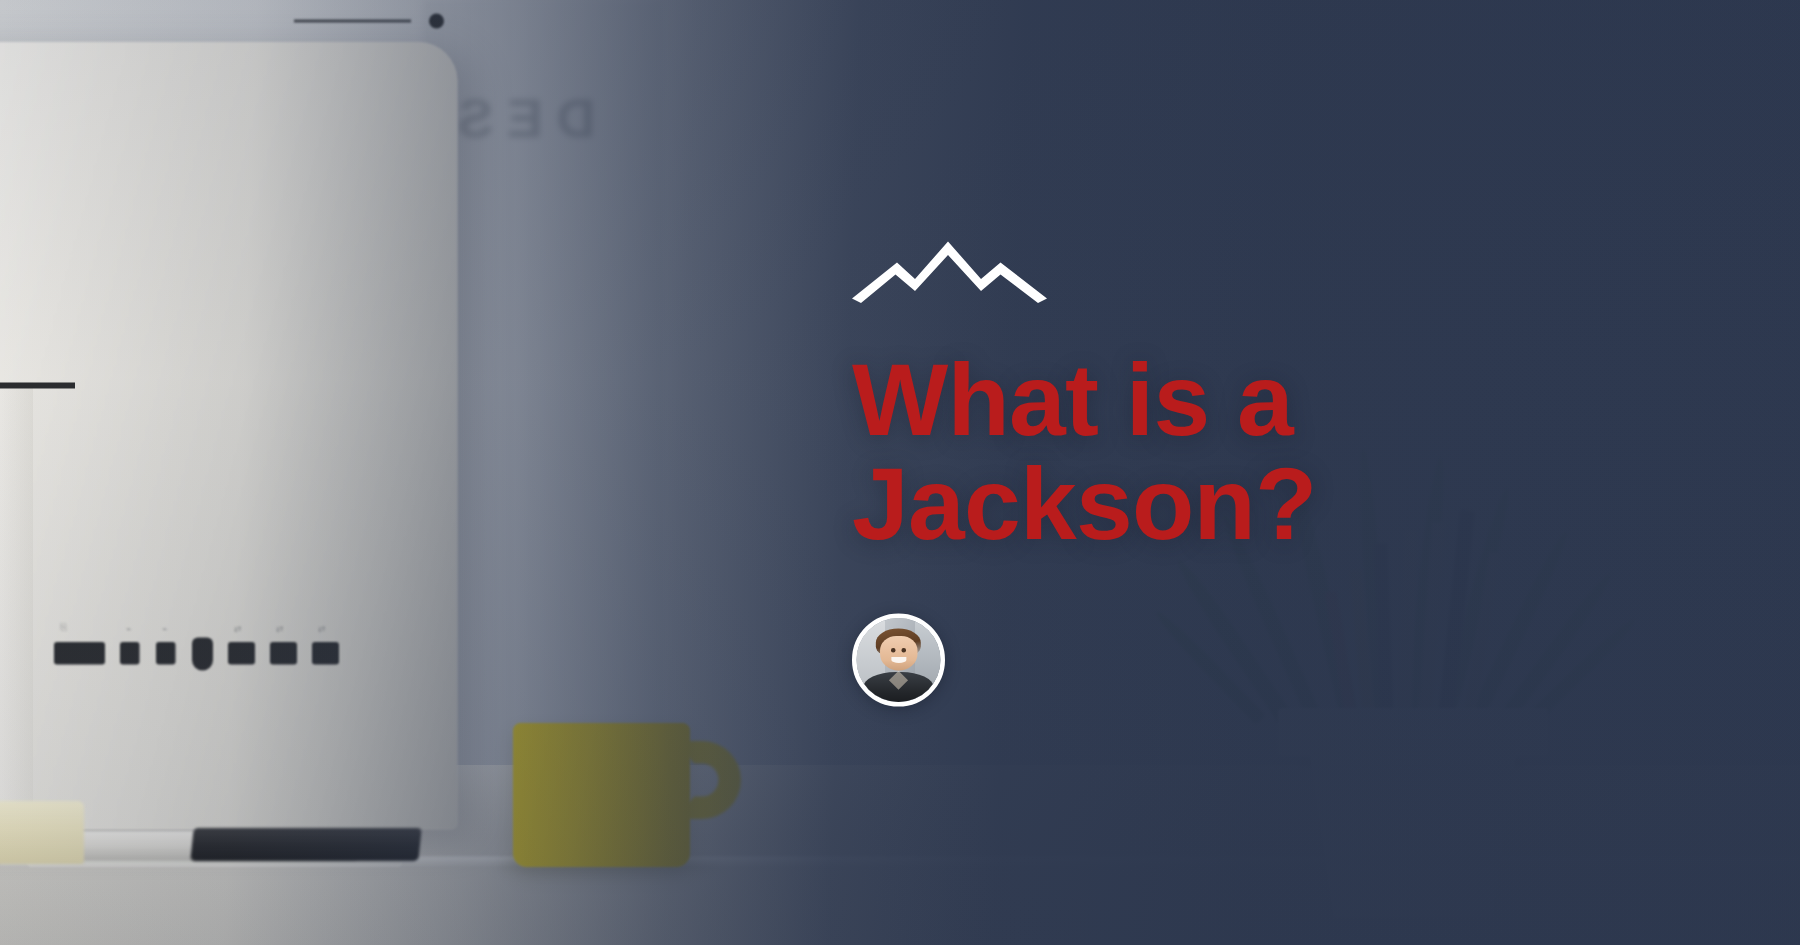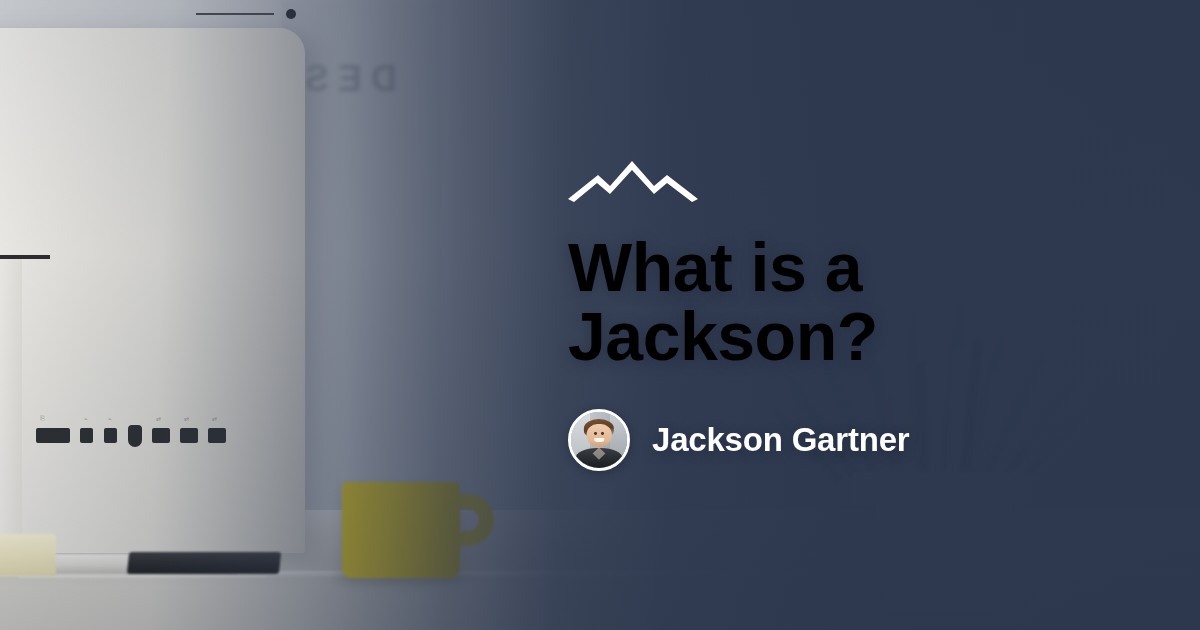--- a/index.html
+++ b/index.html
@@ -178,21 +178,21 @@
   .content {
     position:absolute; left:568px; top:0; width:560px; height:630px;
     display:flex; flex-direction:column; justify-content:center;
     z-index:5;
   }
 
   .logo { width:130px; height:44px; margin-bottom:30px; }
   .logo svg { display:block; width:130px; height:44px; }
 
   .headline {
-    color:#000000;
+    color:#b91c1c;
     font-size:68px;
     line-height:1.02;
     font-weight:700;
     letter-spacing:-0.5px;
     margin-bottom:38px;
     max-width:400px;
     text-shadow:0 2px 14px rgba(20,26,40,.35);
   }
 
   .author { display:flex; align-items:center; gap:22px; }
@@ -353,17 +353,16 @@
         <span class="av-wall-l"></span>
         <span class="av-wall-r"></span>
         <span class="av-body"></span>
         <span class="av-collar"></span>
         <span class="av-hair"></span>
         <span class="av-face"></span>
         <span class="av-eye l"></span>
         <span class="av-eye r"></span>
         <span class="av-smile"></span>
       </div>
-      <div class="author-name">Jackson Gartner</div>
     </div>
 
   </div>
 </div>
 
 </body></html>

